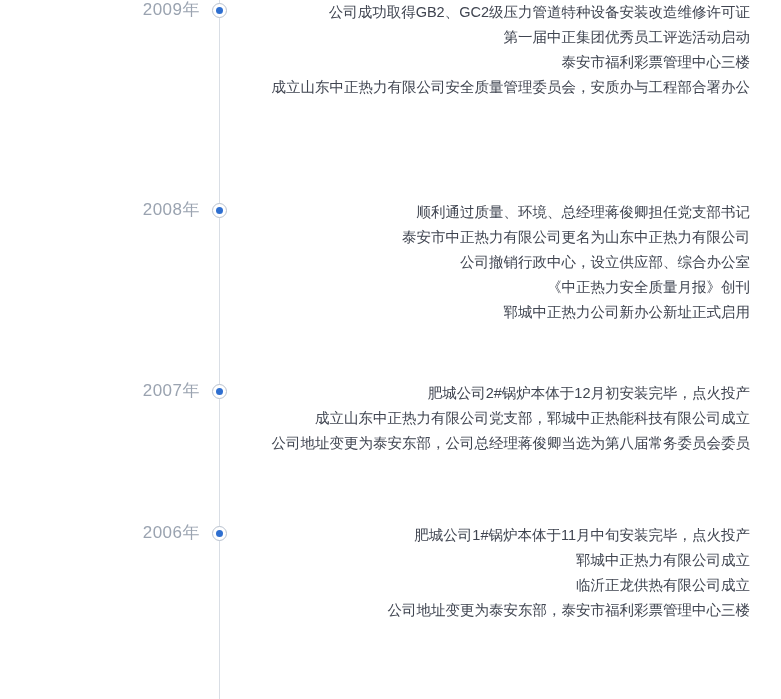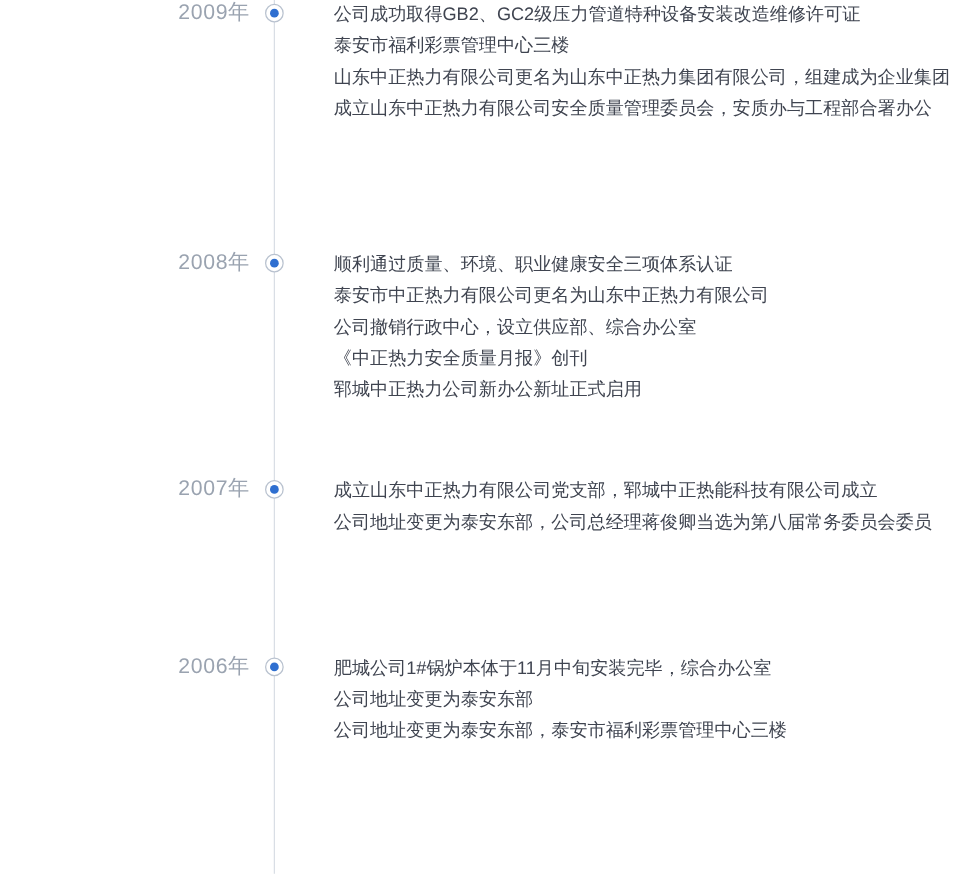--- a/index.html
+++ b/index.html
@@ -59,22 +59,23 @@
     position: absolute;
     left: 3px;
     top: 3px;
     width: 7px;
     height: 7px;
     border-radius: 50%;
     background: #2f6fd0;
   }
   .events {
     position: absolute;
-    left: 267px;
+    left: 250px;
     width: 500px;
+    text-align: right;
   }
   .event-line {
     font-size: 14.5px;
     line-height: 25px;
     color: #3f4450;
     white-space: nowrap;
     font-family: "Liberation Sans", "DejaVu Sans", sans-serif;
   }
 </style>
 </head>
@@ -83,53 +84,55 @@
 <div id="timeline">
   <div class="rail"></div>
   <div id="entries-host">
       <div class="entry" style="top: 0px;">
         <div class="year">2009年</div>
         <div class="marker" style="top: 3px;">
           <span class="dot"></span>
         </div>
         <div class="events">
           <div class="event-line">公司成功取得GB2、GC2级压力管道特种设备安装改造维修许可证</div>
+          <div class="event-line">第一届中正集团优秀员工评选活动启动</div>
           <div class="event-line">泰安市福利彩票管理中心三楼</div>
-          <div class="event-line">山东中正热力有限公司更名为山东中正热力集团有限公司，组建成为企业集团</div>
           <div class="event-line">成立山东中正热力有限公司安全质量管理委员会，安质办与工程部合署办公</div>
         </div>
       </div>
       <div class="entry" style="top: 200px;">
         <div class="year">2008年</div>
         <div class="marker" style="top: 3px;">
           <span class="dot"></span>
         </div>
         <div class="events">
-          <div class="event-line">顺利通过质量、环境、职业健康安全三项体系认证</div>
+          <div class="event-line">顺利通过质量、环境、总经理蒋俊卿担任党支部书记</div>
           <div class="event-line">泰安市中正热力有限公司更名为山东中正热力有限公司</div>
           <div class="event-line">公司撤销行政中心，设立供应部、综合办公室</div>
           <div class="event-line">《中正热力安全质量月报》创刊</div>
           <div class="event-line">郓城中正热力公司新办公新址正式启用</div>
         </div>
       </div>
       <div class="entry" style="top: 381px;">
         <div class="year">2007年</div>
         <div class="marker" style="top: 3px;">
           <span class="dot"></span>
         </div>
         <div class="events">
+          <div class="event-line">肥城公司2#锅炉本体于12月初安装完毕，点火投产</div>
           <div class="event-line">成立山东中正热力有限公司党支部，郓城中正热能科技有限公司成立</div>
           <div class="event-line">公司地址变更为泰安东部，公司总经理蒋俊卿当选为第八届常务委员会委员</div>
         </div>
       </div>
       <div class="entry" style="top: 523px;">
         <div class="year">2006年</div>
         <div class="marker" style="top: 3px;">
           <span class="dot"></span>
         </div>
         <div class="events">
-          <div class="event-line">肥城公司1#锅炉本体于11月中旬安装完毕，综合办公室</div>
-          <div class="event-line">公司地址变更为泰安东部</div>
+          <div class="event-line">肥城公司1#锅炉本体于11月中旬安装完毕，点火投产</div>
+          <div class="event-line">郓城中正热力有限公司成立</div>
+          <div class="event-line">临沂正龙供热有限公司成立</div>
           <div class="event-line">公司地址变更为泰安东部，泰安市福利彩票管理中心三楼</div>
         </div>
       </div>
     </div>
 </div>
 
 </body></html>

